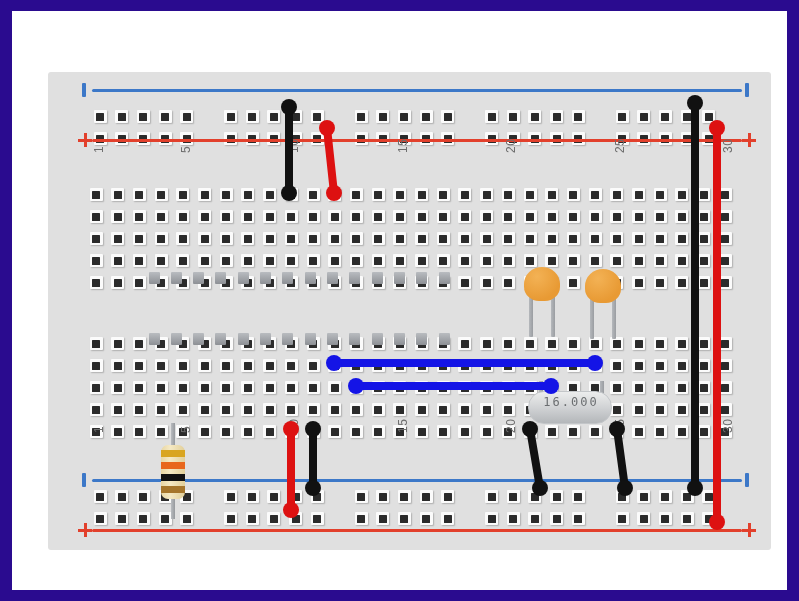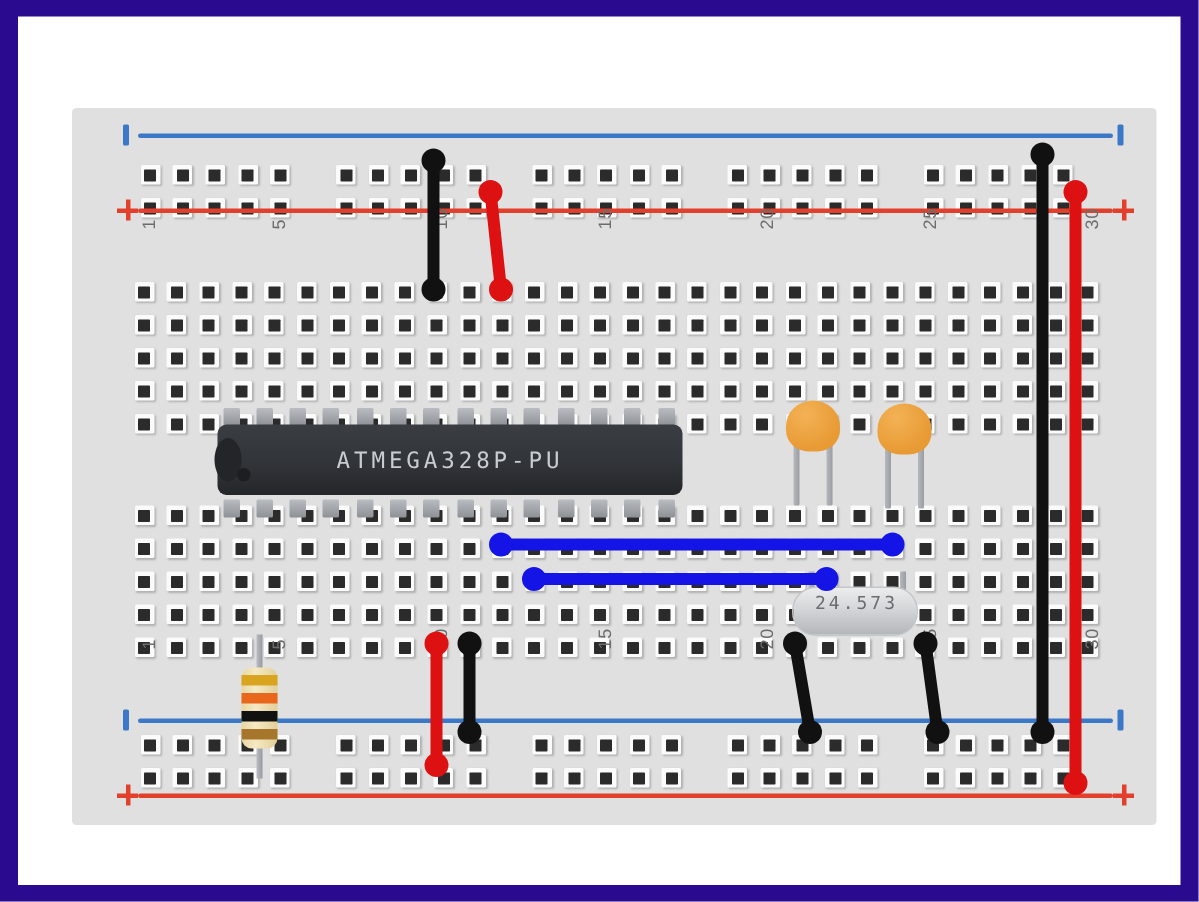--- a/index.html
+++ b/index.html
@@ -1387,39 +1387,34 @@
         <div class="icpin" style="left: 301.269px; top: 200px;"></div>
         <div class="icpin" style="left: 301.269px; top: 261px;"></div>
         <div class="icpin" style="left: 323.577px; top: 200px;"></div>
         <div class="icpin" style="left: 323.577px; top: 261px;"></div>
         <div class="icpin" style="left: 345.885px; top: 200px;"></div>
         <div class="icpin" style="left: 345.885px; top: 261px;"></div>
         <div class="icpin" style="left: 368.192px; top: 200px;"></div>
         <div class="icpin" style="left: 368.192px; top: 261px;"></div>
         <div class="icpin" style="left: 390.5px; top: 200px;"></div>
         <div class="icpin" style="left: 390.5px; top: 261px;"></div>
-        <div id="ic" style="left: 97px; top: 211px; width: 310px;">
-          <div class="notch"></div>
-          <div class="dot"></div>
-          <div class="label" style="width: 310px;">ATMEGA328P-PU</div>
-        </div>
         <div class="cap" style="left: 476px; top: 195px;">
           <div class="body"></div>
           <div class="leg" style="left:5px"></div>
           <div class="leg" style="left:27px"></div>
         </div>
         <div class="cap" style="left: 537px; top: 197px;">
           <div class="body"></div>
           <div class="leg" style="left:5px"></div>
           <div class="leg" style="left:27px"></div>
         </div>
         <div class="xleg" style="left: 491px; top: 309px;"></div>
         <div class="xleg" style="left: 552px; top: 309px;"></div>
         <div id="xtal" style="left: 480px; top: 319px;">
-          <div class="lbl">24.573</div>
+          <div class="lbl">16.000</div>
         </div>
         <div id="res" style="left: 110px; top: 357px;">
           <div class="lead" style="top:-6px;height:26px"></div>
           <div class="lead" style="top:62px;height:28px"></div>
           <div class="body"></div>
           <div class="band" style="top:21px;background:#d9a520"></div>
           <div class="band" style="top:33px;background:#e8671c"></div>
           <div class="band" style="top:45px;background:#111111"></div>
           <div class="band" style="top:57px;background:#a6762c"></div>
         </div>

